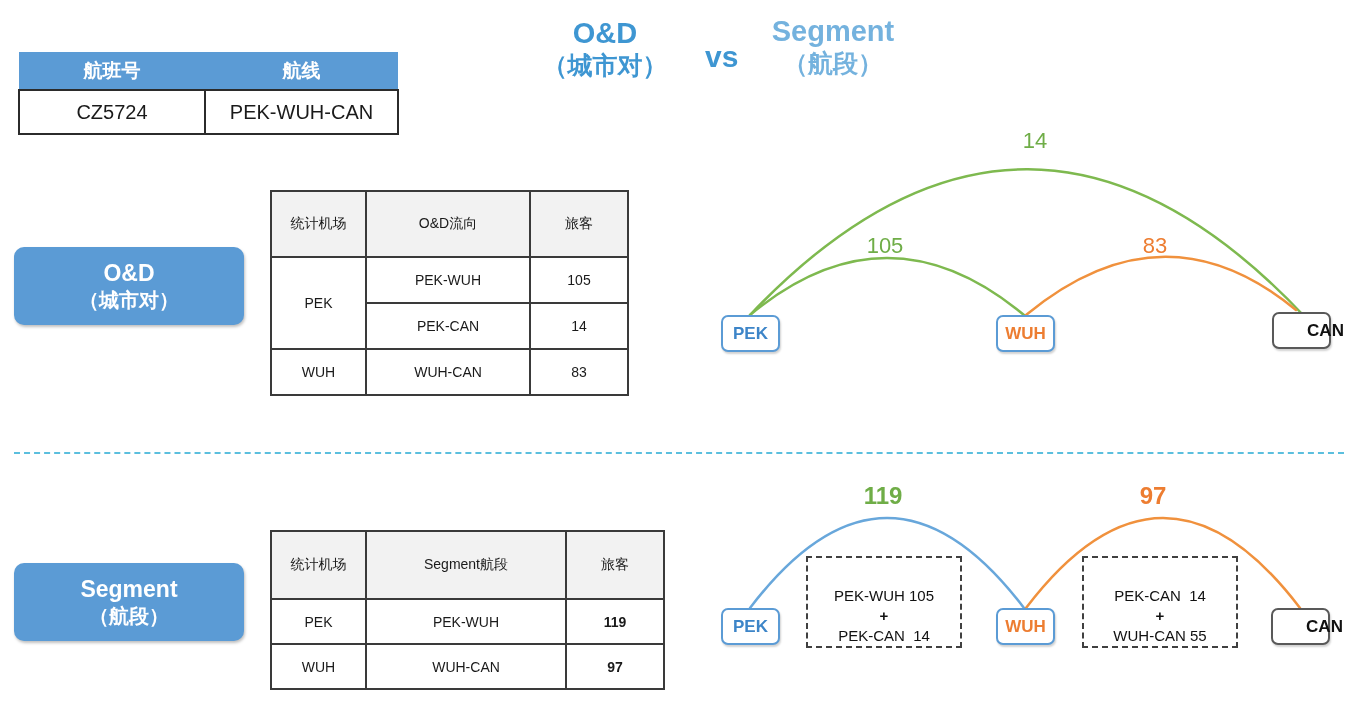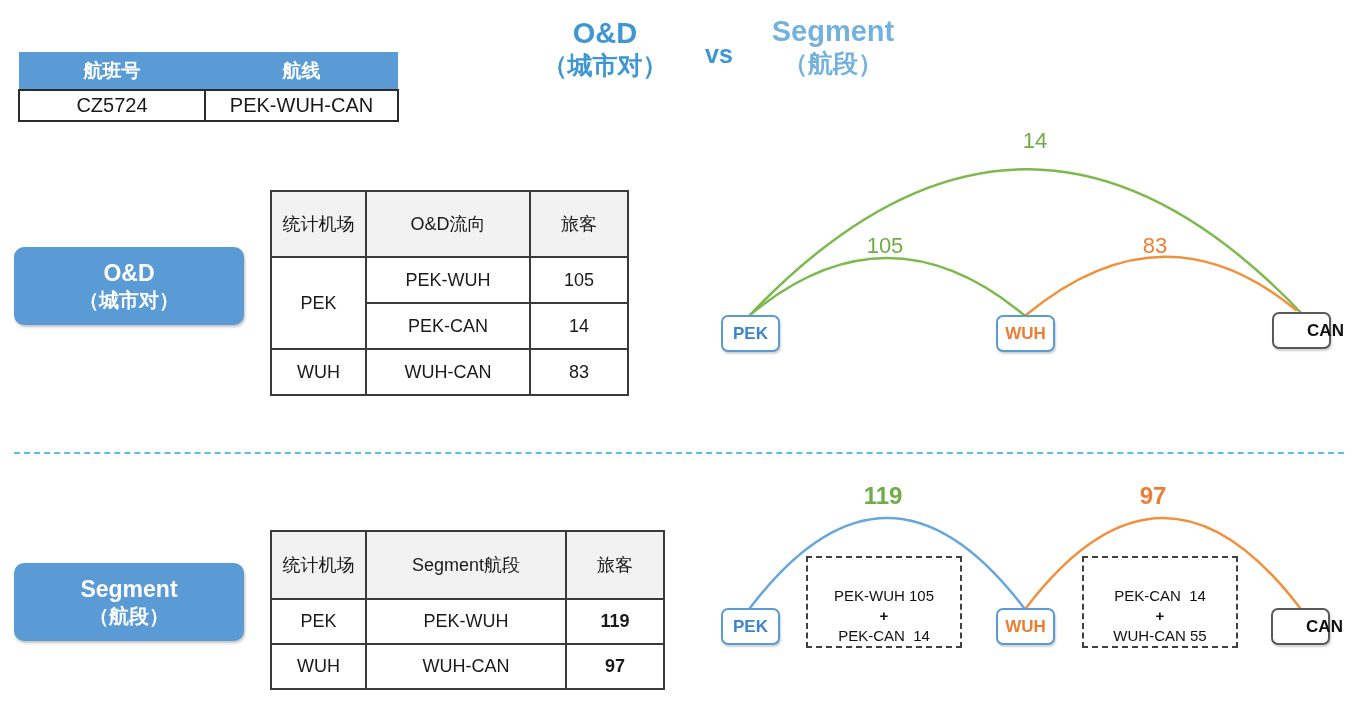--- a/index.html
+++ b/index.html
@@ -3,39 +3,39 @@
 <meta charset="utf-8">
 <style>
   * { margin:0; padding:0; box-sizing:border-box; }
   body { font-family:"Liberation Sans", sans-serif; background:#fff; }
   .stage { position:relative; width:1354px; height:708px; background:#fff; overflow:hidden; }
   .abs { position:absolute; }
 
   
   .flight-table { border-collapse:collapse; }
   .flight-table th { background:#5B9BD5; color:#fff; font-size:19px; font-weight:700; height:38px; }
-  .flight-table td { border:2px solid #2b2b2b; font-size:20px; color:#1a1a1a; height:31px; text-align:center; background:#fff; }
+  .flight-table td { border:2px solid #2b2b2b; font-size:20px; color:#1a1a1a; height:44px; text-align:center; background:#fff; }
 
   
   .big-title { text-align:center; font-weight:700; }
   .big-title .l1 { font-size:29px; line-height:34px; }
   .big-title .l2 { font-size:25px; line-height:30px; }
   .title-od { color:#3E96D2; }
   .title-seg { color:#74B2DE; }
-  .title-vs { color:#3E96D2; font-size:25px; font-weight:700; }
+  .title-vs { color:#3E96D2; font-size:30px; font-weight:700; }
 
   
   .pill { background:#5B9BD5; color:#fff; border-radius:10px; display:flex; flex-direction:column;
           align-items:center; justify-content:center; box-shadow:1px 2px 3px rgba(0,0,0,.25); }
   .pill .l1 { font-size:23px; font-weight:700; line-height:28px; }
   .pill .l2 { font-size:20px; font-weight:700; line-height:26px; }
 
   
   .dtable { border-collapse:collapse; table-layout:fixed; background:#fff; }
-  .dtable th, .dtable td { border:2px solid #3a3a3a; text-align:center; font-size:18px; color:#1a1a1a; }
+  .dtable th, .dtable td { border:2px solid #3a3a3a; text-align:center; font-size:14px; color:#1a1a1a; }
   .dtable th { background:#f2f2f2; font-weight:400; word-break:break-all; padding:4px 6px; }
   .green { color:#6FAD47; }
   .orange { color:#ED7D31; }
   .bold { font-weight:700; }
 
   
   .node { position:absolute; width:59px; height:37px; background:#fff; border-radius:7px;
           display:flex; align-items:center; justify-content:center; font-size:17px; font-weight:700;
           box-shadow:1px 2px 2px rgba(0,0,0,.18); }
   .node-blue   { border:2px solid #5B9BD5; color:#3D85C8; }

